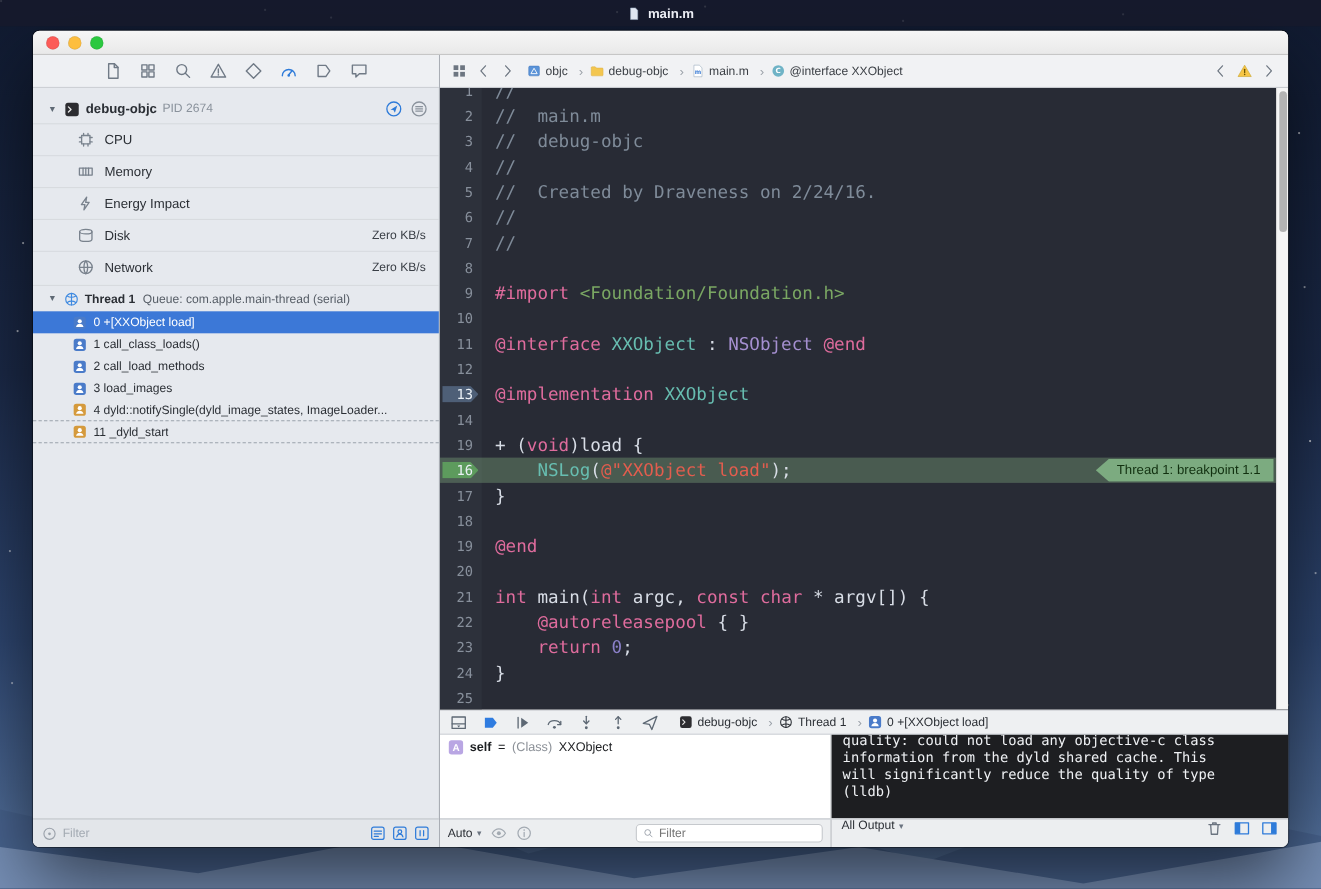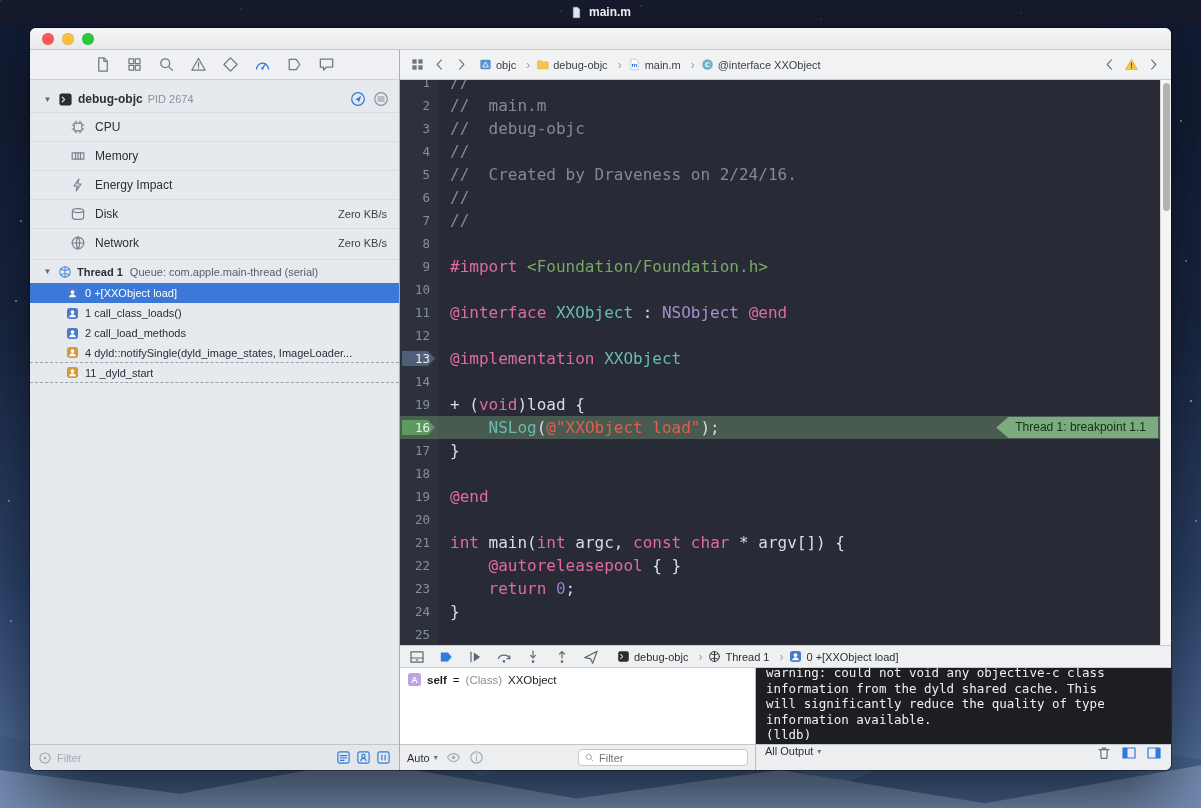--- a/index.html
+++ b/index.html
@@ -336,20 +336,30 @@
             <div class="frame-row">
               <span class="icn frame-icn">
                 <svg viewBox="0 0 16 16" xmlns="http://www.w3.org/2000/svg">
                   <rect x="1.2" y="1.2" width="13.6" height="13.6" rx="3" fill="#4a7bc9"></rect>
                   <circle cx="8" cy="6.2" r="2.3" fill="#fff"></circle>
                   <path d="M3.8 12.6c.6-2.4 2.2-3.6 4.2-3.6s3.6 1.2 4.2 3.6z" fill="#fff"></path>
                 </svg>
               </span>
               <span class="frame-label">2 call_load_methods</span>
             </div>
+            <div class="frame-row">
+              <span class="icn frame-icn">
+                <svg viewBox="0 0 16 16" xmlns="http://www.w3.org/2000/svg">
+                  <rect x="1.2" y="1.2" width="13.6" height="13.6" rx="3" fill="#4a7bc9"></rect>
+                  <circle cx="8" cy="6.2" r="2.3" fill="#fff"></circle>
+                  <path d="M3.8 12.6c.6-2.4 2.2-3.6 4.2-3.6s3.6 1.2 4.2 3.6z" fill="#fff"></path>
+                </svg>
+              </span>
+              <span class="frame-label">3 load_images</span>
+            </div>
             <div class="frame-row sep">
               <span class="icn frame-icn">
                 <svg viewBox="0 0 16 16" xmlns="http://www.w3.org/2000/svg">
                   <rect x="1.2" y="1.2" width="13.6" height="13.6" rx="3" fill="#d59a3c"></rect>
                   <circle cx="8" cy="6.2" r="2.3" fill="#fff"></circle>
                   <path d="M3.8 12.6c.6-2.4 2.2-3.6 4.2-3.6s3.6 1.2 4.2 3.6z" fill="#fff"></path>
                 </svg>
               </span>
               <span class="frame-label">4 dyld::notifySingle(dyld_image_states, ImageLoader...</span>
             </div>
@@ -670,24 +680,23 @@
             <div class="var-row">
               <span class="var-icn">A</span>
               <span class="var-name">self</span>
               <span>=</span>
               <span class="var-type">(Class)</span>
               <span>XXObject</span>
             </div>
           </div>
         <div class="console-pane">
           <div class="console-inner" id="console-lines">
-              <div class="cline">warning: could not void any objective-c class</div>
+              <div class="cline">quality: could not load any objective-c class</div>
               <div class="cline">information from the dyld shared cache. This</div>
               <div class="cline">will significantly reduce the quality of type</div>
-              <div class="cline">information available.</div>
               <div class="cline">(lldb)</div>
             </div>
         </div>
       </div>
 
       <div class="bottombar">
         <div class="bb-left">
           <span class="scope">
             <span>Auto</span>
             <span class="chev">▾</span>

